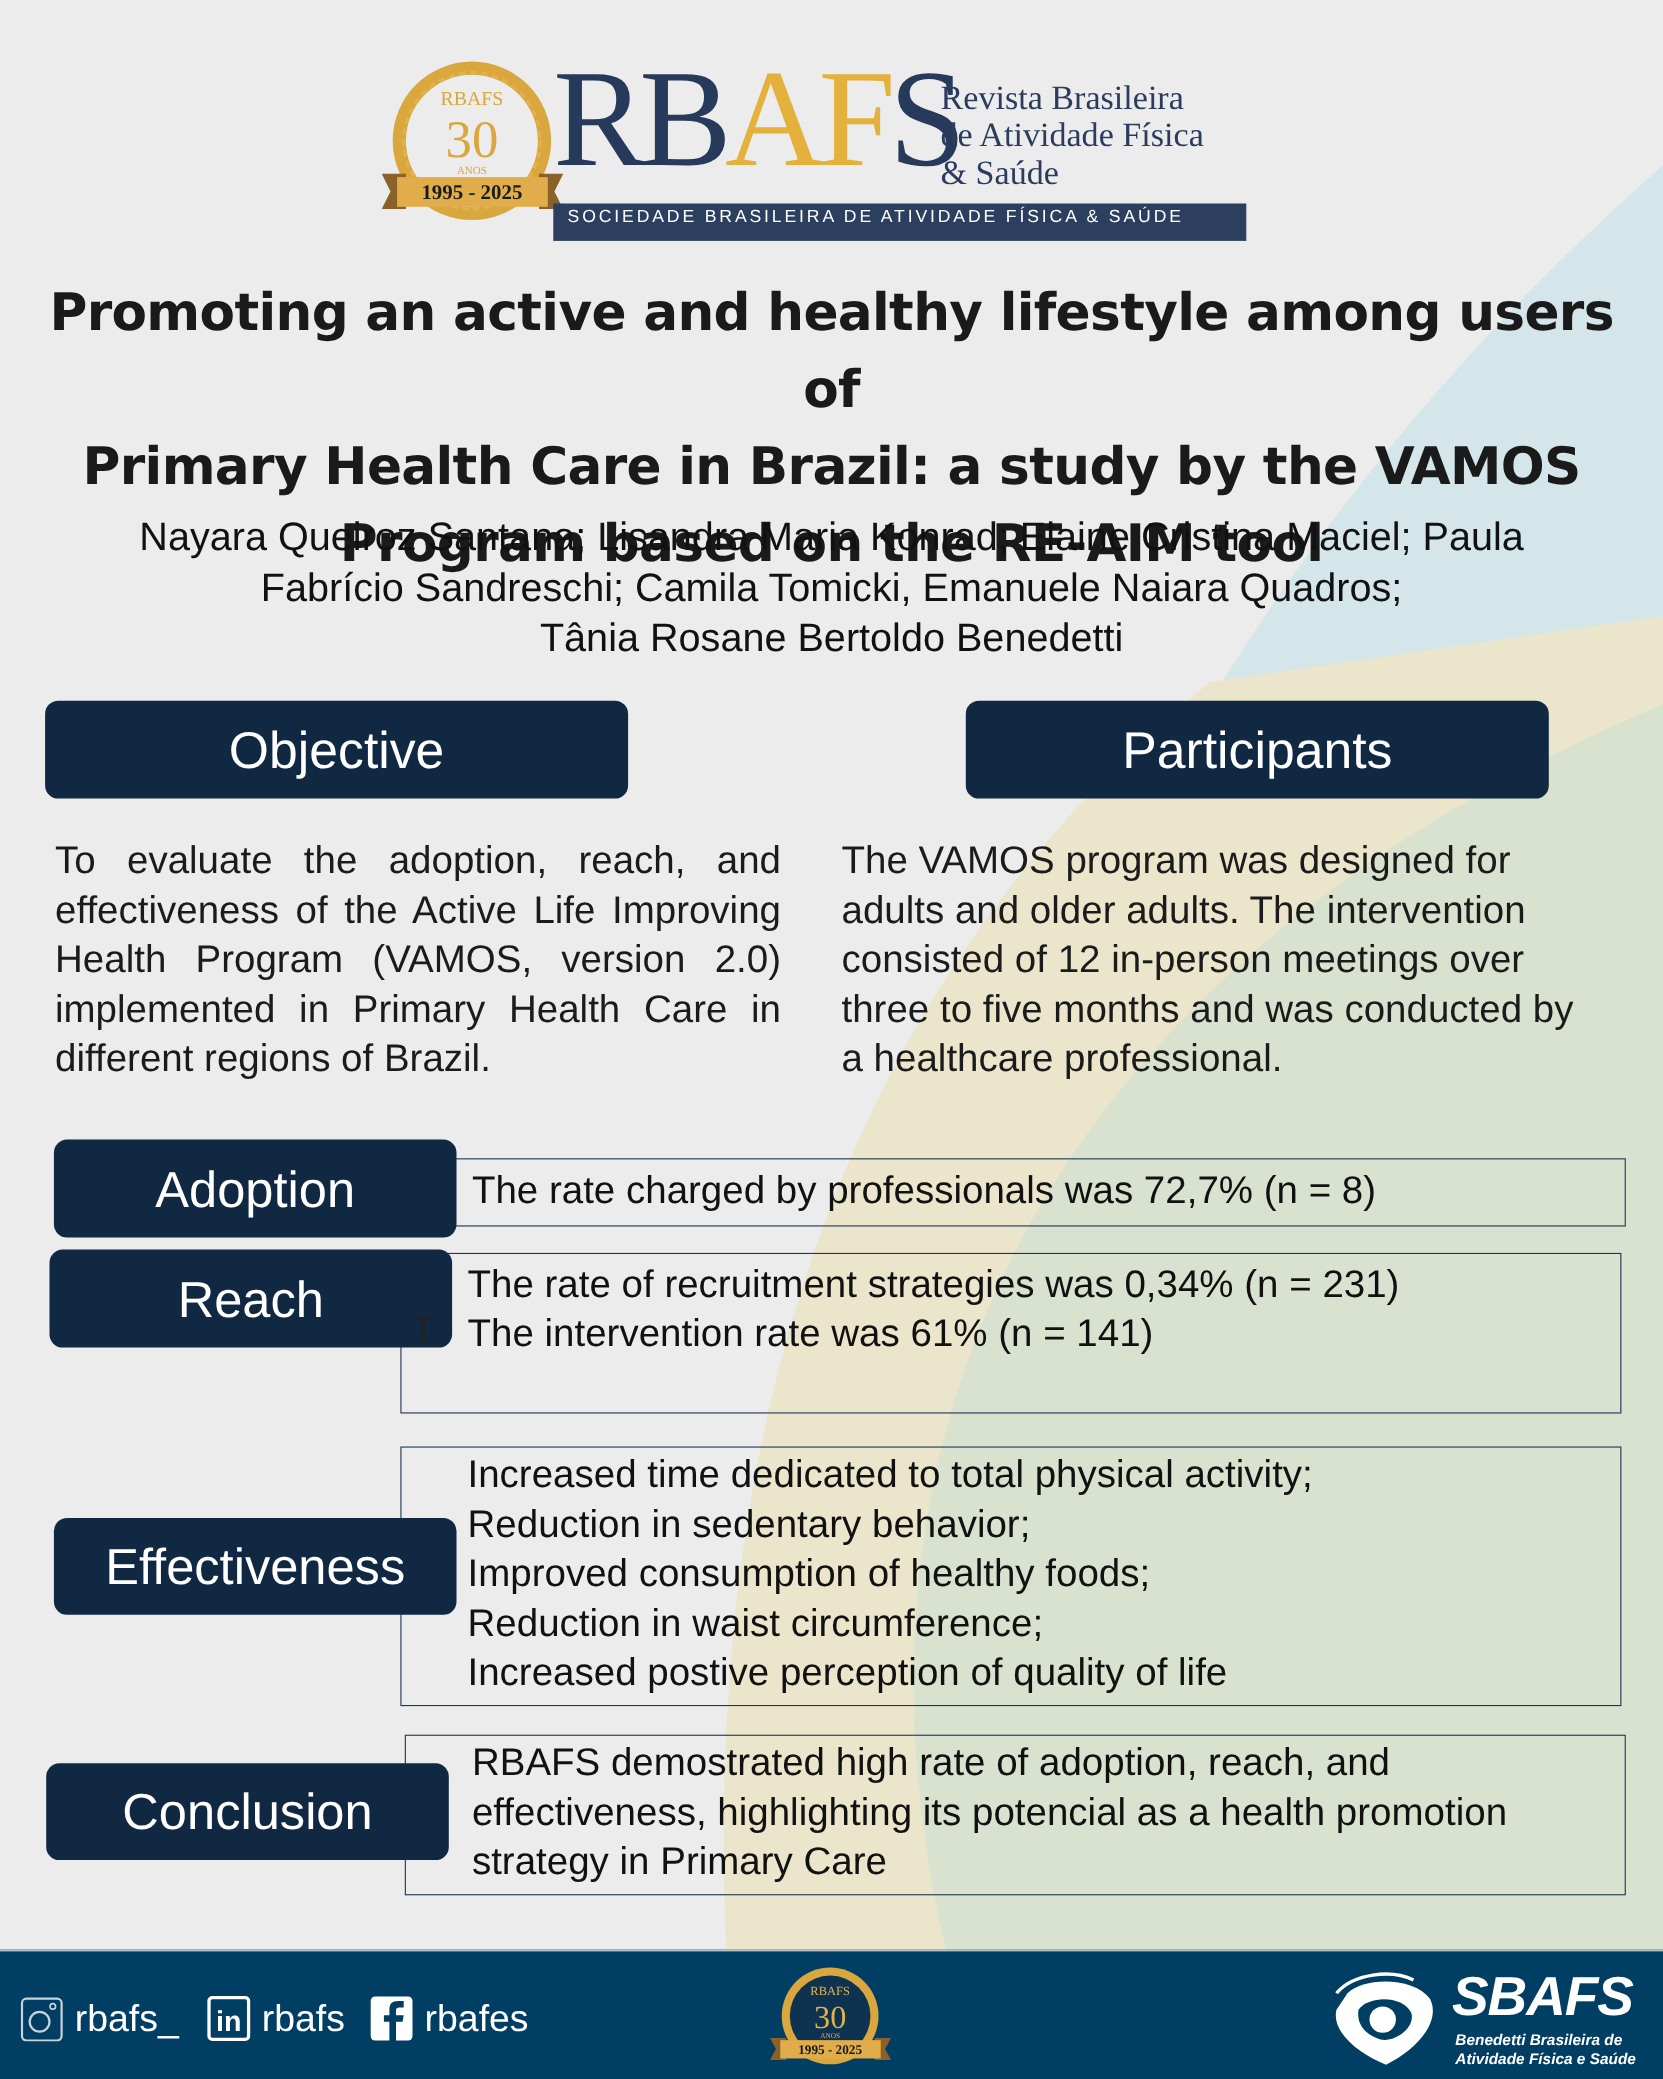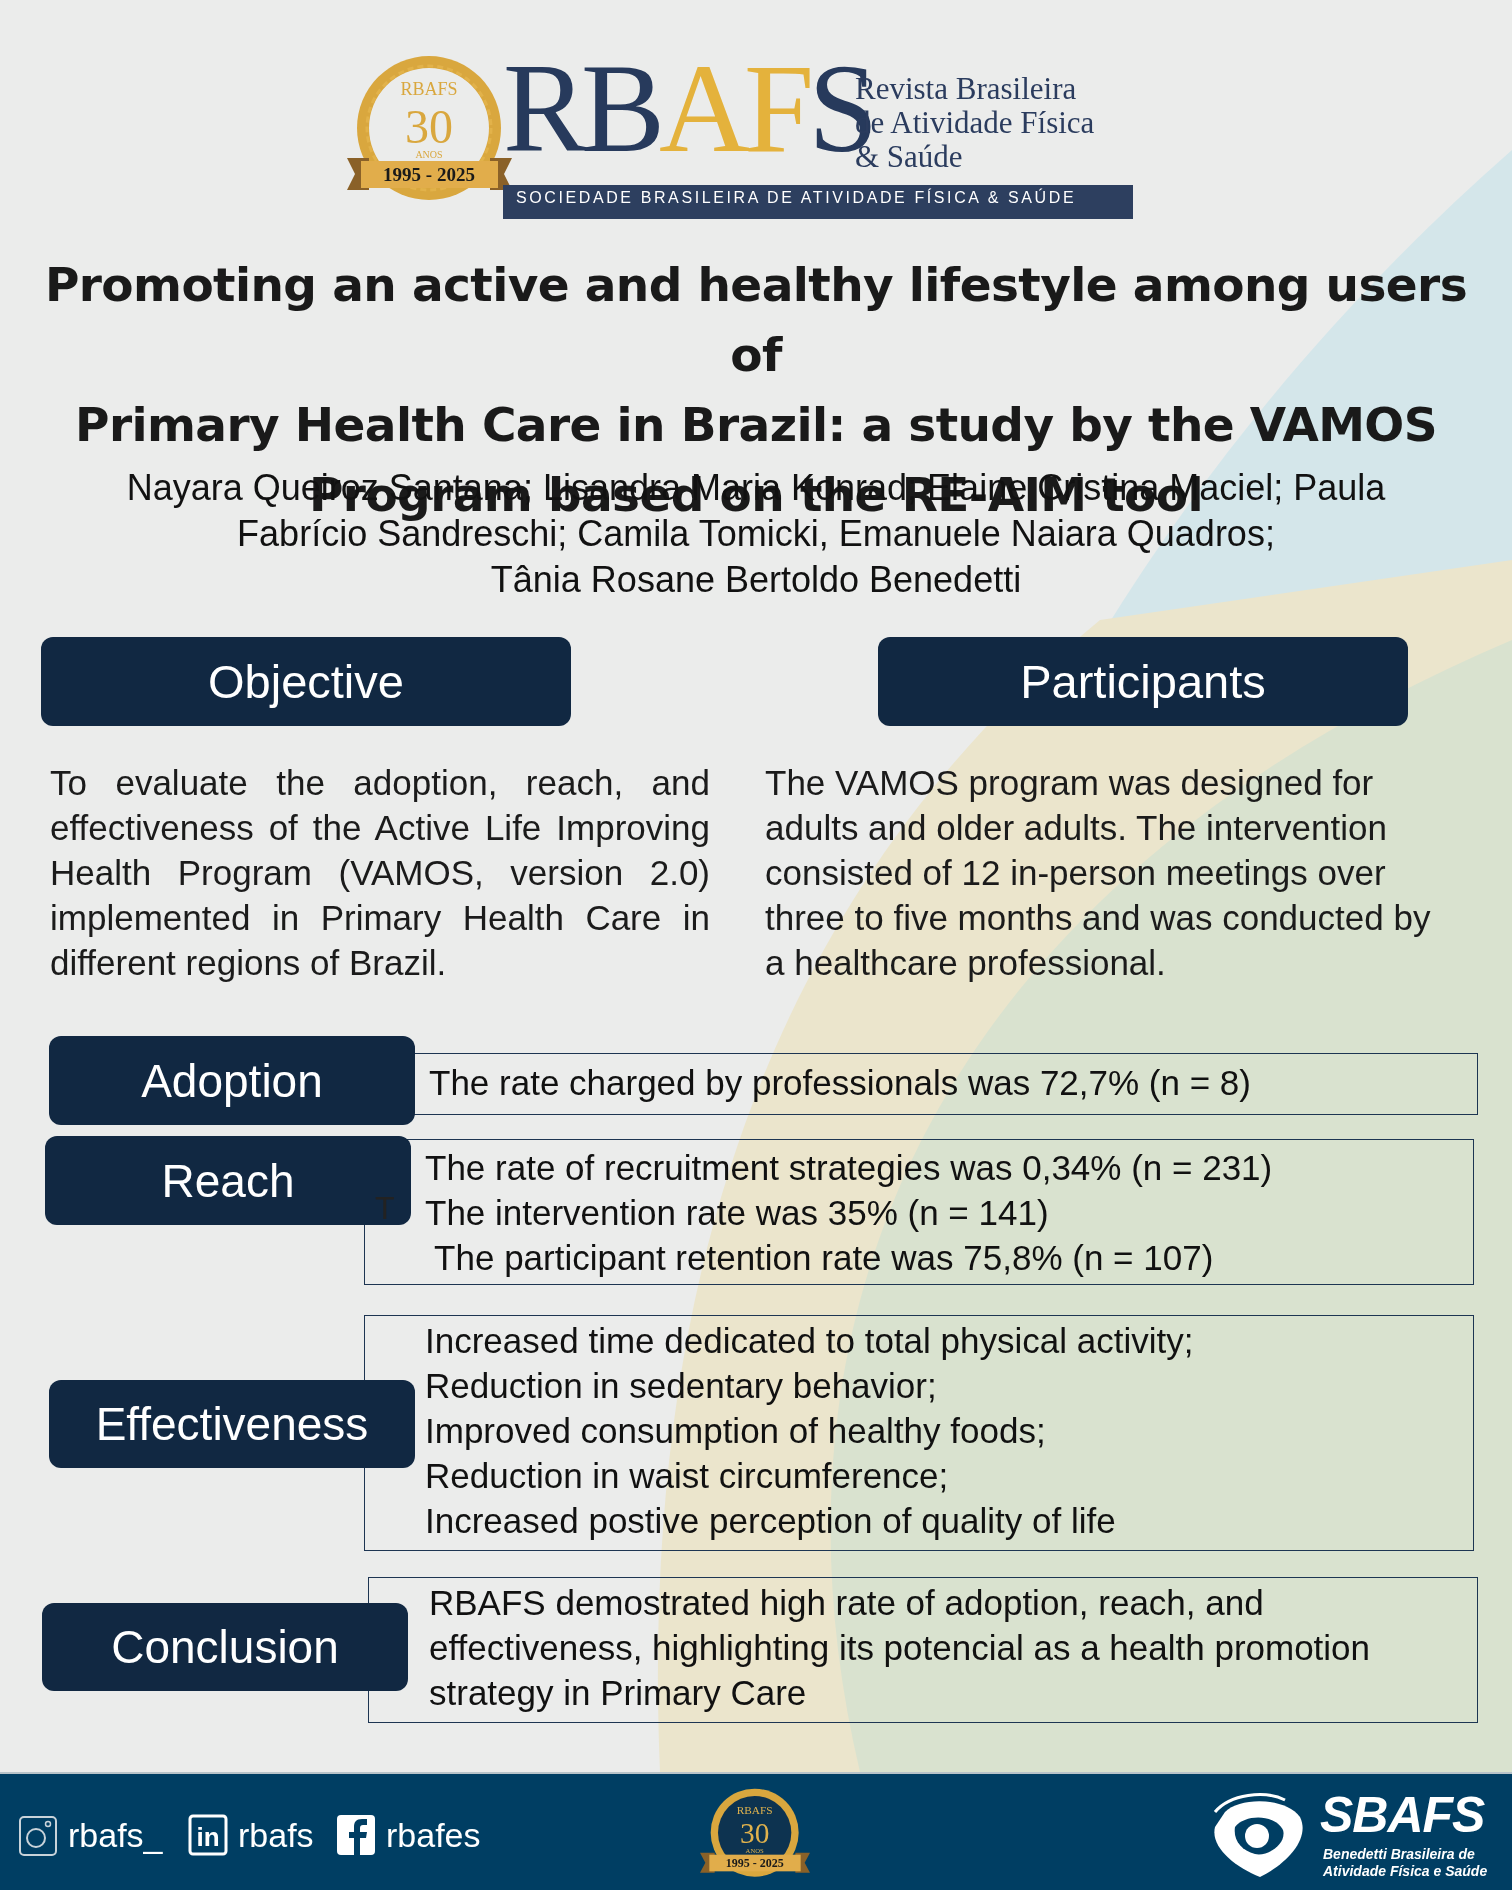--- a/index.html
+++ b/index.html
@@ -99,22 +99,21 @@
 <div class="pill big" style="left:878px; top:637px; width:530px; height:89px;">Participants</div>
 <div class="body-text" style="left:765px; top:760px; width:670px;">The VAMOS program was designed for adults and older adults. The intervention consisted of 12 in-person meetings over three to five months and was conducted by a healthcare professional.</div>
 
 <div class="box" style="left:368px; top:1053px; width:1110px; height:62px;">
   <div class="line" style="margin-top:6px;">The rate charged by professionals was 72,7% (n = 8)</div>
 </div>
 <div class="pill" style="left:49px; top:1036px; width:366px; height:89px;">Adoption</div>
 
 <div class="box" style="left:364px; top:1139px; width:1110px; height:146px;">
   <div class="line" style="margin-top:5px;">The rate of recruitment strategies was  0,34% (n = 231)</div>
-  <div class="line">The intervention rate was  35% (n = 141)</div>
-  <div class="line" style="white-space:pre;"> The participant retention rate was 75,8% (n = 107)</div>
+  <div class="line">The intervention rate was  61% (n = 141)</div>
 </div>
 <div class="pill" style="left:45px; top:1136px; width:366px; height:89px;">Reach</div>
 <div style="position:absolute; left:375px; top:1190px; font-size:32px; color:#222;">T</div>
 
 <div class="box" style="left:364px; top:1315px; width:1110px; height:236px;">
   <div class="line" style="margin-top:2px;">Increased time dedicated to total physical activity;</div>
   <div class="line">Reduction in sedentary behavior;</div>
   <div class="line">Improved consumption of healthy foods;</div>
   <div class="line">Reduction in waist circumference;</div>
   <div class="line">Increased postive perception of quality of life</div>

